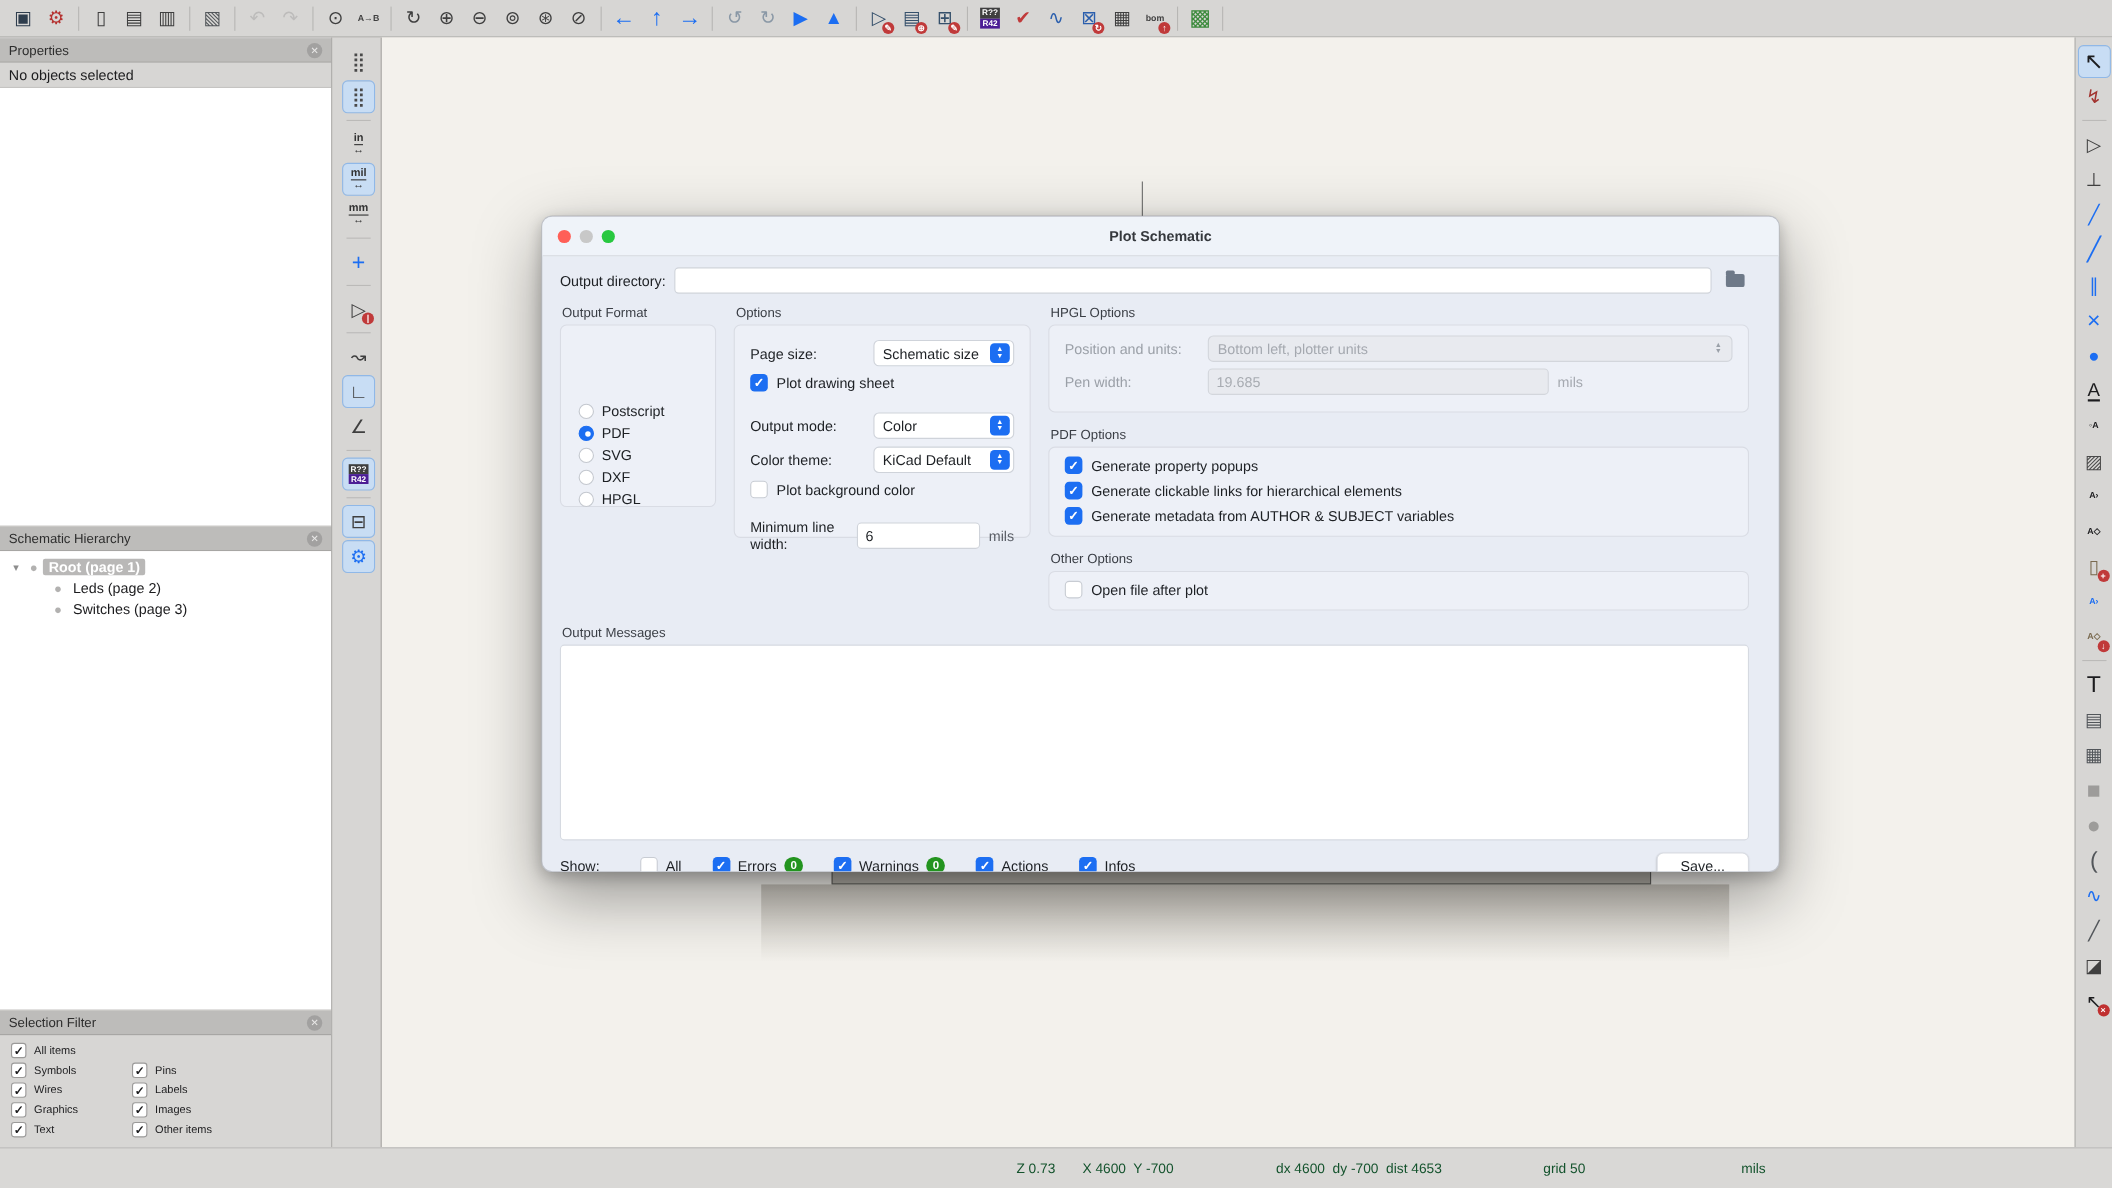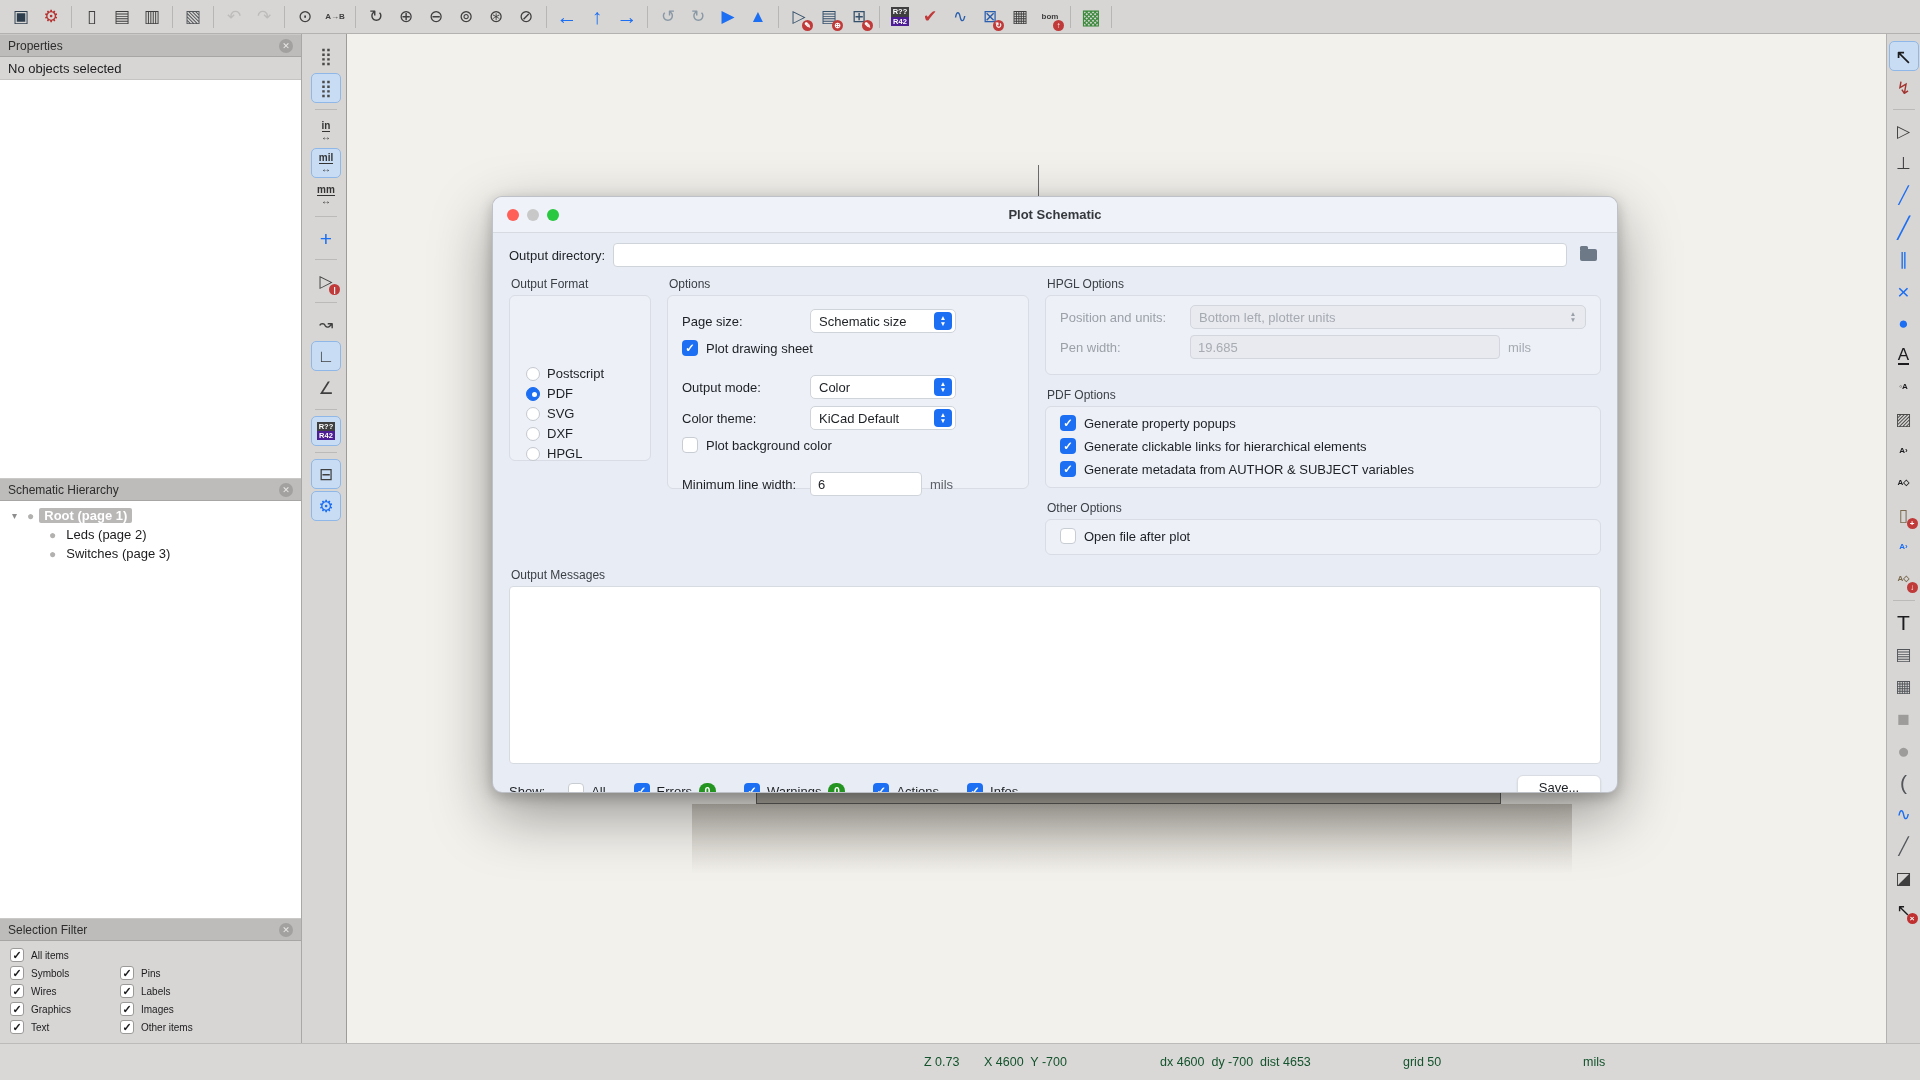--- a/index.html
+++ b/index.html
@@ -82,40 +82,40 @@
 
   
   .dialog { position:absolute; left:492px; top:196px; width:1126px; height:597px; background:#e8ecf4;
             border-radius:10px; border:1px solid rgba(0,0,0,.18);
             box-shadow:0 22px 60px rgba(0,0,0,.38), 0 4px 14px rgba(0,0,0,.22); overflow:hidden; }
   .dlg-titlebar { height:36px; background:#eff3f9; border-bottom:1px solid #d7dae0; position:relative;
                   display:flex; align-items:center; justify-content:center; }
   .dlg-title { font-weight:bold; font-size:13px; color:#35383d; }
   .lights { position:absolute; left:14px; top:12px; display:flex; gap:8px; }
   .light { width:12px; height:12px; border-radius:50%; }
-  .dlg-body { padding:10px 16px 0 16px; }
+  .dlg-body { padding:10px 27px 0 16px; }
   .row { display:flex; align-items:center; }
   .outdir-row { gap:8px; }
   .fld-label { font-size:13px; color:#1d2024; }
   .text-field { height:24px; background:#fff; border:1px solid #cfd3da; border-radius:4px; font-family:inherit;
                 font-size:13px; padding:0 7px; color:#1d2024; outline:none; }
   .outdir-field { flex:1; }
   .browse-btn { width:26px; height:24px; display:flex; align-items:center; justify-content:center; }
   .folder-glyph { width:17px; height:12px; background:#6e7988; border-radius:2px; position:relative; }
   .folder-glyph::before { content:""; position:absolute; left:0; top:-3px; width:8px; height:4px;
                           background:#6e7988; border-radius:1.5px 1.5px 0 0; }
   .cols { display:flex; gap:16px; margin-top:10px; align-items:flex-start; }
   .grp-title { font-size:12px; color:#3a3e45; margin:0 0 4px 2px; }
   .grp-box { background:#edf0f7; border:1px solid #d9dce4; border-radius:6px; }
   .col1 { width:142px; } .col1 .grp-box { height:166px; padding:70px 0 0 16px; display:flex; flex-direction:column; gap:5px; }
   .radio-row { display:flex; align-items:center; gap:7px; }
   .rd { width:14px; height:14px; border-radius:50%; background:#fff; border:1px solid #c4c8cf; flex:none; position:relative; }
   .rd.on { background:#1c6ef2; border-color:#1c6ef2; }
   .rd.on::after { content:""; position:absolute; left:4.5px; top:4.5px; width:5px; height:5px; border-radius:50%; background:#fff; }
-  .col2 { width:362px; } .col2 .grp-box { height:194px; padding:13px 14px; }
+  .col2 { width:270px; } .col2 .grp-box { height:194px; padding:13px 14px; }
   .opt-row { display:flex; align-items:center; margin-bottom:7px; }
   .opt-row .fld-label { width:128px; }
   .select { display:flex; align-items:center; height:24px; background:#fff; border:1px solid #cfd3da;
             border-radius:5px; padding-left:8px; font-size:13px; color:#1d2024; }
   .sel-val { flex:1; white-space:nowrap; overflow:hidden; }
   .sel-btn { width:18px; height:18px; background:#1c6ef2; border-radius:4px; margin:0 3px; flex:none;
              display:flex; flex-direction:column; align-items:center; justify-content:center; color:#fff; }
   .sel-btn span { font-size:6.5px; line-height:0.9; }
   .select.dis { background:#e8eaef; border-color:#d3d6dc; color:#a5a9b0;gap:20px; }
   .select.dis .sel-btn { background:transparent; color:#9aa0a8; }
@@ -130,21 +130,21 @@
   .hpgl-box { padding:9px 14px; }
   .hpgl-row { display:flex; align-items:center; margin-bottom:6px; }
   .hpgl-row .fld-label { width:130px; color:#9ba0a8; }
   .hpgl-sel { flex:1; }
   .pen-field { width:310px; background:#e8eaef; border-color:#d3d6dc; color:#a8acb2; }
   .unit-label { margin-left:8px; color:#5a5e66; }
   .unit-label.dis { color:#a5a9b0; }
   .pdf-box,.other-box { padding:8px 14px 3px 14px; margin-bottom:0; }
   .mt14 { margin-top:13px; }
   .msg-area { margin-top:4px; height:178px; background:#fff; border:1px solid #d6dae1; border-radius:4px; width:100%; }
-  .show-row { margin-top:11px; display:flex; align-items:flex-end; gap:9px; }
+  .show-row { margin-top:11px; display:flex; align-items:center; gap:23px; }
   .show-filters { display:flex; align-items:center; gap:28px; margin-left:14px; }
   .show-item { display:flex; align-items:center; gap:7px; }
   .badge0 { min-width:17px; height:16px; border-radius:9px; background:#23941f; color:#fff; font-size:10.5px;
             font-weight:bold; display:flex; align-items:center; justify-content:center; padding:0 4px; }
   .btn { height:24px; background:#fff; border:1px solid #d9dce2; border-radius:6px; font-family:inherit;
          font-size:13px; color:#1d2024; padding:0 14px; box-shadow:0 1px 1.5px rgba(0,0,0,.15); }
   .save-btn { margin-left:auto; width:84px; }
 </style>
 </head>
 <body>

